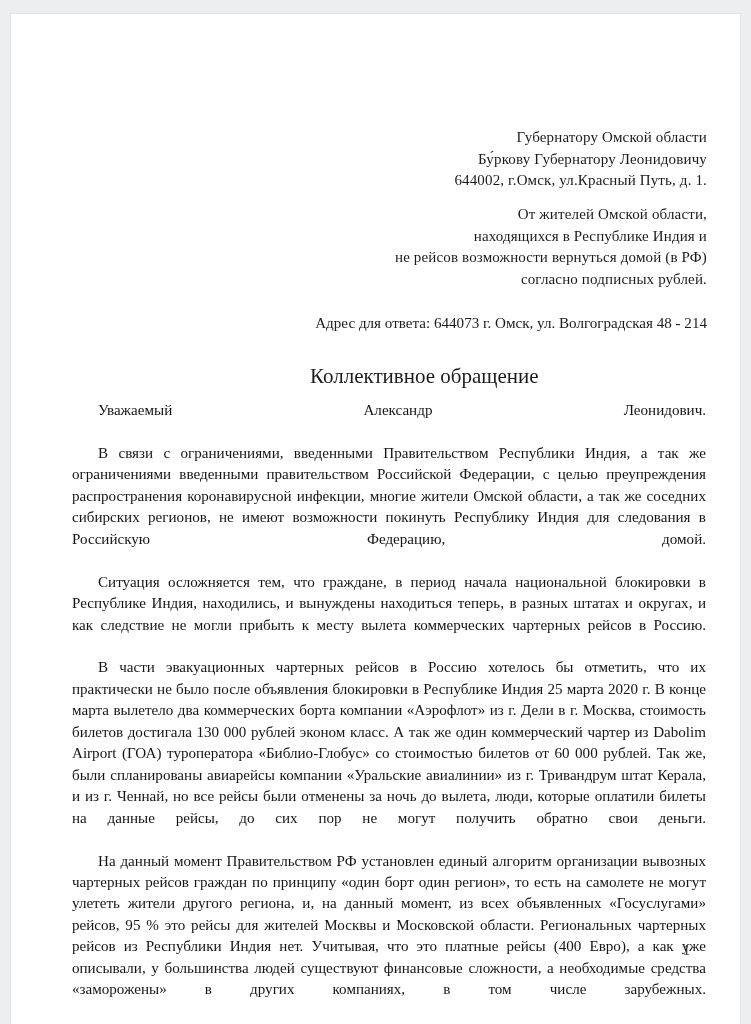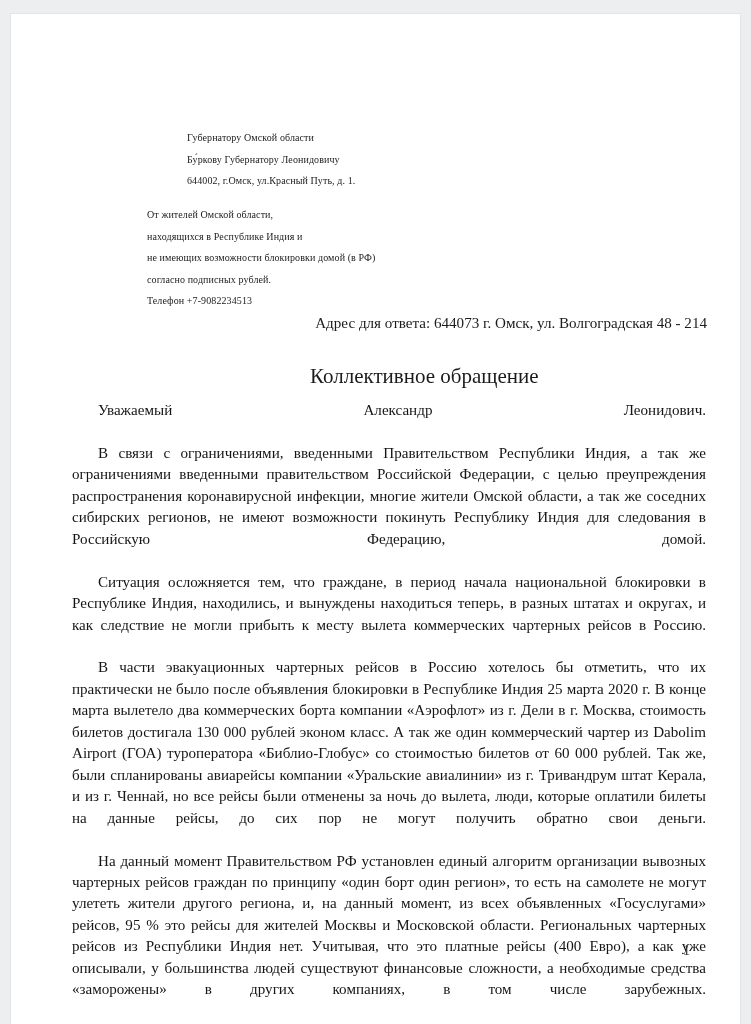--- a/index.html
+++ b/index.html
@@ -33,22 +33,22 @@
     position: absolute;
     left: 0;
     top: 0;
     width: 729px;
     height: 1030px;
     color: #161616;
   }
 
   .hdr-block {
     position: absolute;
-    text-align: left;
-    font-size: 10px;
+    text-align: right;
+    font-size: 15px;
     line-height: 21.5px;
     letter-spacing: 0.01em;
     color: #1b1b1b;
   }
 
   #hdr-recipient {
     top: 113px;
     right: 33px;
     width: 520px;
   }
@@ -131,23 +131,22 @@
 
     <div class="hdr-block" id="hdr-recipient">
       <div>Губернатору Омской области</div>
       <div>Бу́ркову Губернатору Леонидовичу</div>
       <div>644002, г.Омск, ул.Красный Путь, д. 1.</div>
     </div>
 
     <div class="hdr-block" id="hdr-sender">
       <div>От жителей Омской области,</div>
       <div>находящихся в Республике Индия и</div>
-      <div>не имеющих возможности блокировки домой (в РФ)</div>
+      <div>не рейсов возможности вернуться домой (в РФ)</div>
       <div>согласно подписных рублей.</div>
-      <div>Телефон +7-9082234513</div>
     </div>
 
     <div id="hdr-address">Адрес для ответа: 644073 г. Омск, ул. Волгоградская 48 - 214</div>
 
     <div id="doc-title">Коллективное обращение</div>
 
     <div id="body-text">
       <p>Уважаемый Александр Леонидович.</p>
       <p>В связи с ограничениями, введенными Правительством Республики Индия, а так же ограничениями введенными правительством Российской Федерации, с целью преупреждения распространения коронавирусной инфекции, многие жители Омской области, а так же соседних сибирских регионов, не имеют возможности покинуть Республику Индия для следования в Российскую Федерацию, домой.</p>
       <p>Ситуация осложняется тем, что граждане, в период начала национальной блокировки в Республике Индия, находились, и вынуждены находиться теперь, в разных штатах и округах, и как следствие не могли прибыть к месту вылета коммерческих чартерных рейсов в Россию.</p>

